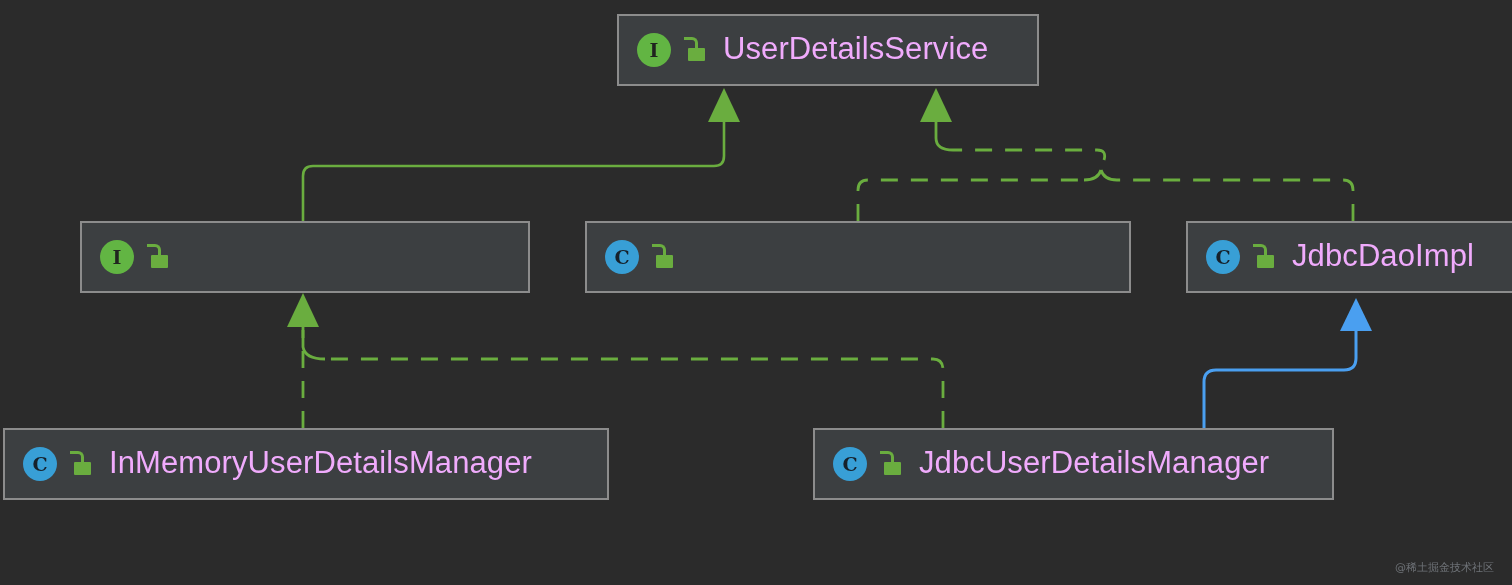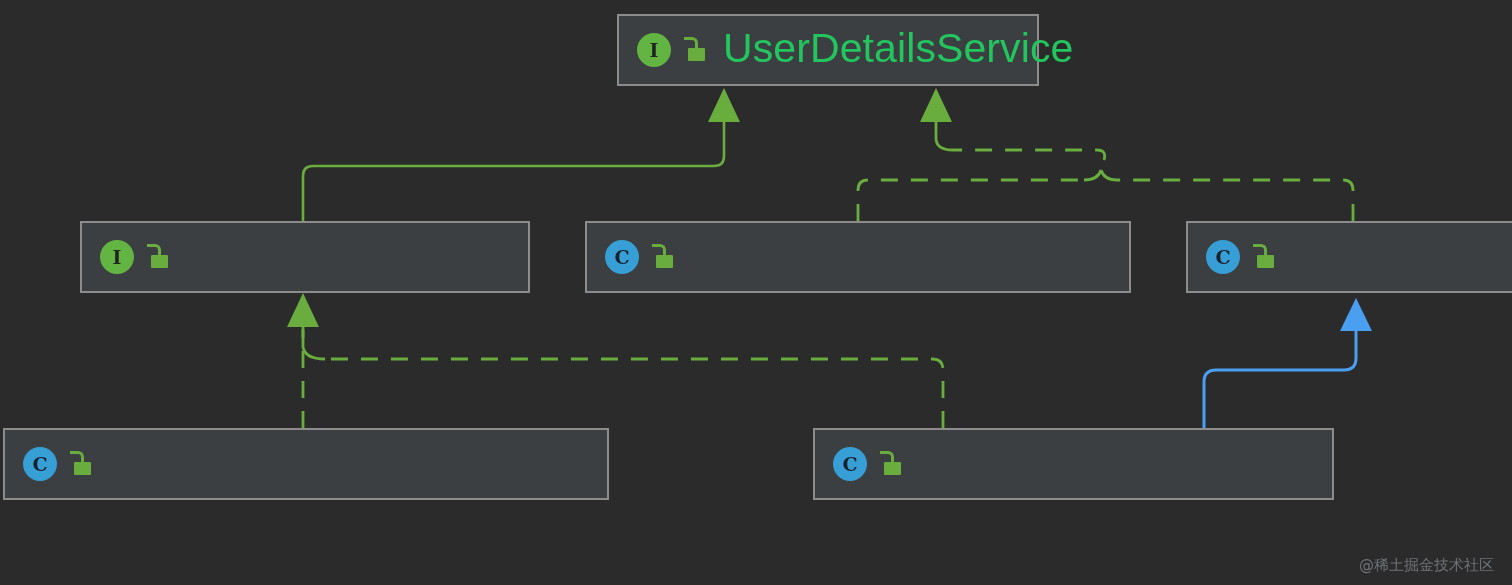--- a/index.html
+++ b/index.html
@@ -27,22 +27,22 @@
     position: absolute;
     box-sizing: border-box;
     background: #3c3f41;
     border: 2px solid #8c8c8c;
     display: flex;
     align-items: center;
     padding: 0 18px;
     white-space: nowrap;
   }
   .node-label {
-    font-size: 41px;
-    color: #22c55e;
+    font-size: 31px;
+    color: #f0abfc;
     letter-spacing: 0.1px;
     line-height: 1;
     padding-bottom: 3px;
   }
   .kind-icon {
     flex: 0 0 auto;
     width: 34px;
     height: 34px;
     border-radius: 50%;
     display: flex;
@@ -80,21 +80,21 @@
     top: 13px;
     width: 17px;
     height: 13px;
     background: #6aad3f;
     border-radius: 1px;
   }
   .watermark {
     position: absolute;
     right: 18px;
     bottom: 10px;
-    font-size: 15px;
+    font-size: 11px;
     color: #6e7277;
     font-family: "DejaVu Sans", "Liberation Sans", sans-serif;
   }
 </style>
 </head>
 <body>
 
 <div id="canvas">
 
   <svg id="edges" viewBox="0 0 1512 585" xmlns="http://www.w3.org/2000/svg">
@@ -164,33 +164,36 @@
         <span class="body"></span>
     </span>
   </div>
 
   <div class="node" style="left:1186px; top:221px; width:346px; height:72px;">
     <span class="kind-icon clazz">C</span>
     <span class="lock-icon">
       <span class="shackle"></span>
         <span class="body"></span>
     </span>
+    <span class="node-label">JdbcDaoImpl</span>
   </div>
 
   <div class="node" style="left:3px; top:428px; width:606px; height:72px;">
     <span class="kind-icon clazz">C</span>
     <span class="lock-icon">
       <span class="shackle"></span>
         <span class="body"></span>
     </span>
+    <span class="node-label">InMemoryUserDetailsManager</span>
   </div>
 
   <div class="node" style="left:813px; top:428px; width:521px; height:72px;">
     <span class="kind-icon clazz">C</span>
     <span class="lock-icon">
       <span class="shackle"></span>
         <span class="body"></span>
     </span>
+    <span class="node-label">JdbcUserDetailsManager</span>
   </div>
 
   <div class="watermark">@稀土掘金技术社区</div>
 
 </div>
 
 </body></html>

